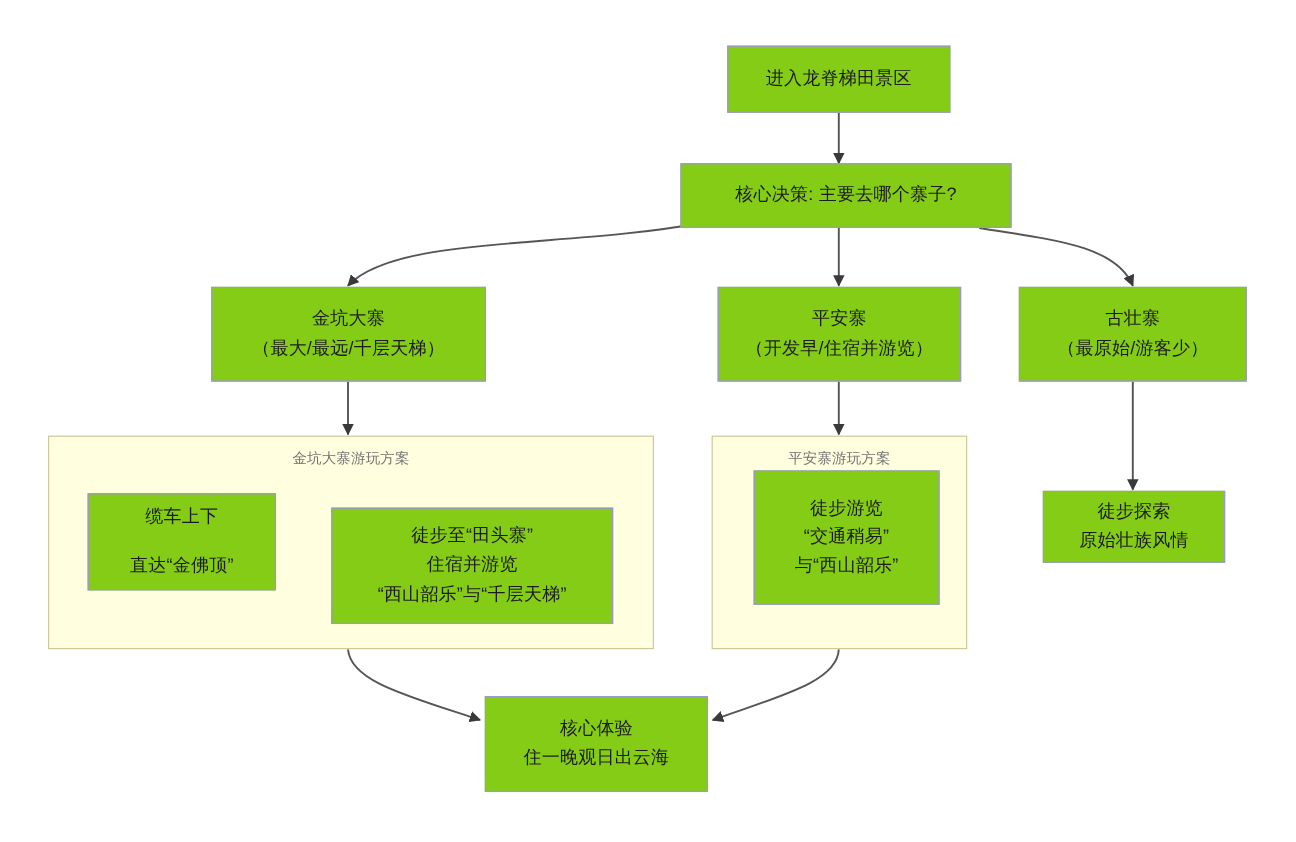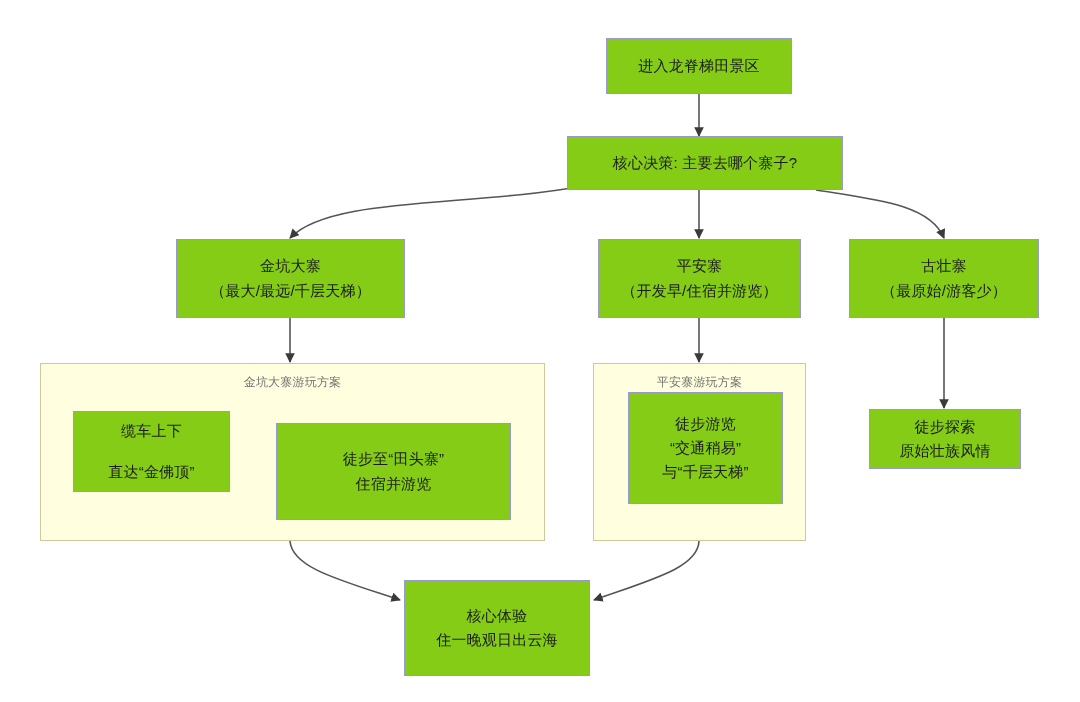--- a/index.html
+++ b/index.html
@@ -128,31 +128,32 @@
   </div>
 
   <div class="node" style="left:73px; top:411px; width:157px; height:81px;gap:16px;">
     <span class="line">缆车上下</span>
     <span class="line">直达“金佛顶”</span>
   </div>
 
   <div class="node" style="left:276px; top:395px; width:235px; height:97px;margin-top:28px;">
     <span class="line">徒步至“田头寨”</span>
     <span class="line">住宿并游览</span>
+    <span class="line">“西山韶乐”与“千层天梯”</span>
   </div>
 
   <div class="node" style="left:628px; top:392px; width:155px; height:112px;">
     <span class="line">徒步游览</span>
     <span class="line">“交通稍易”</span>
-    <span class="line">与“千层天梯”</span>
+    <span class="line">与“西山韶乐”</span>
   </div>
 
   <div class="node" style="left:869px; top:409px; width:152px; height:60px;">
     <span class="line">徒步探索</span>
     <span class="line">原始壮族风情</span>
   </div>
 
-  <div class="node" style="left:404px; top:580px; width:186px; height:96px;">
+  <div class="node" style="left:404px; top:580px; width:186px; height:80px;">
     <span class="line">核心体验</span>
     <span class="line">住一晚观日出云海</span>
   </div>
 
 </div>
 
 </body></html>

